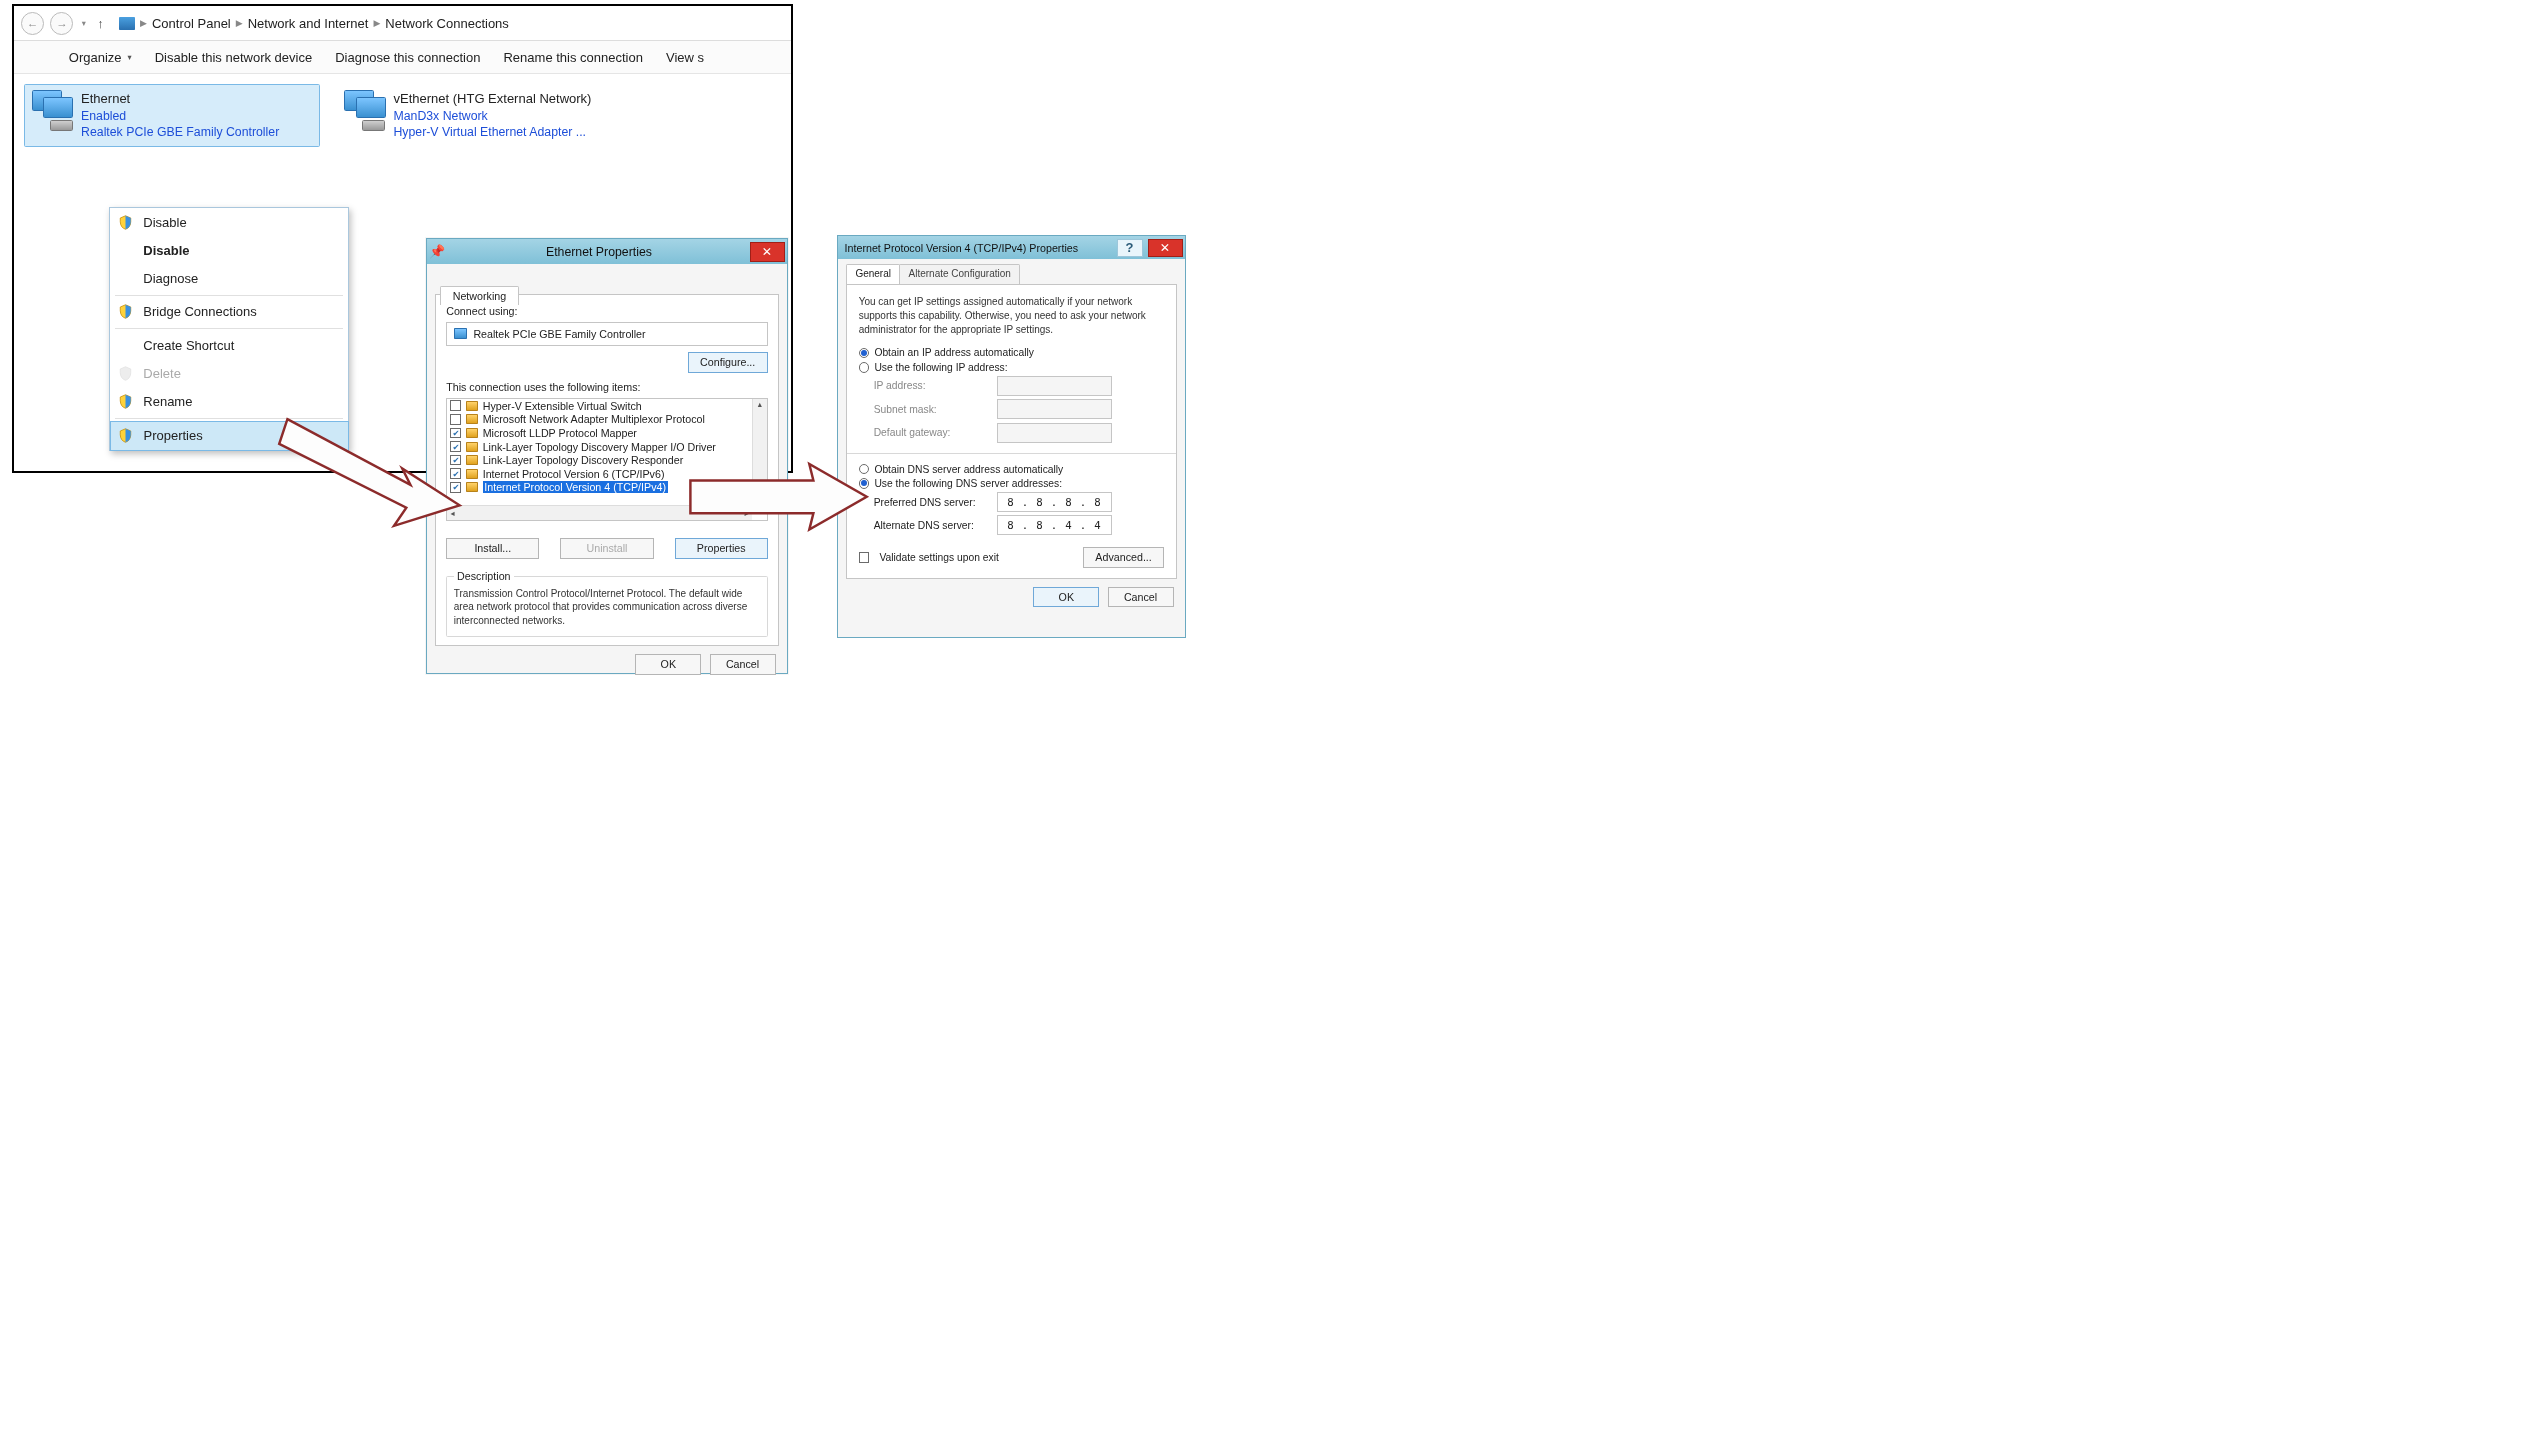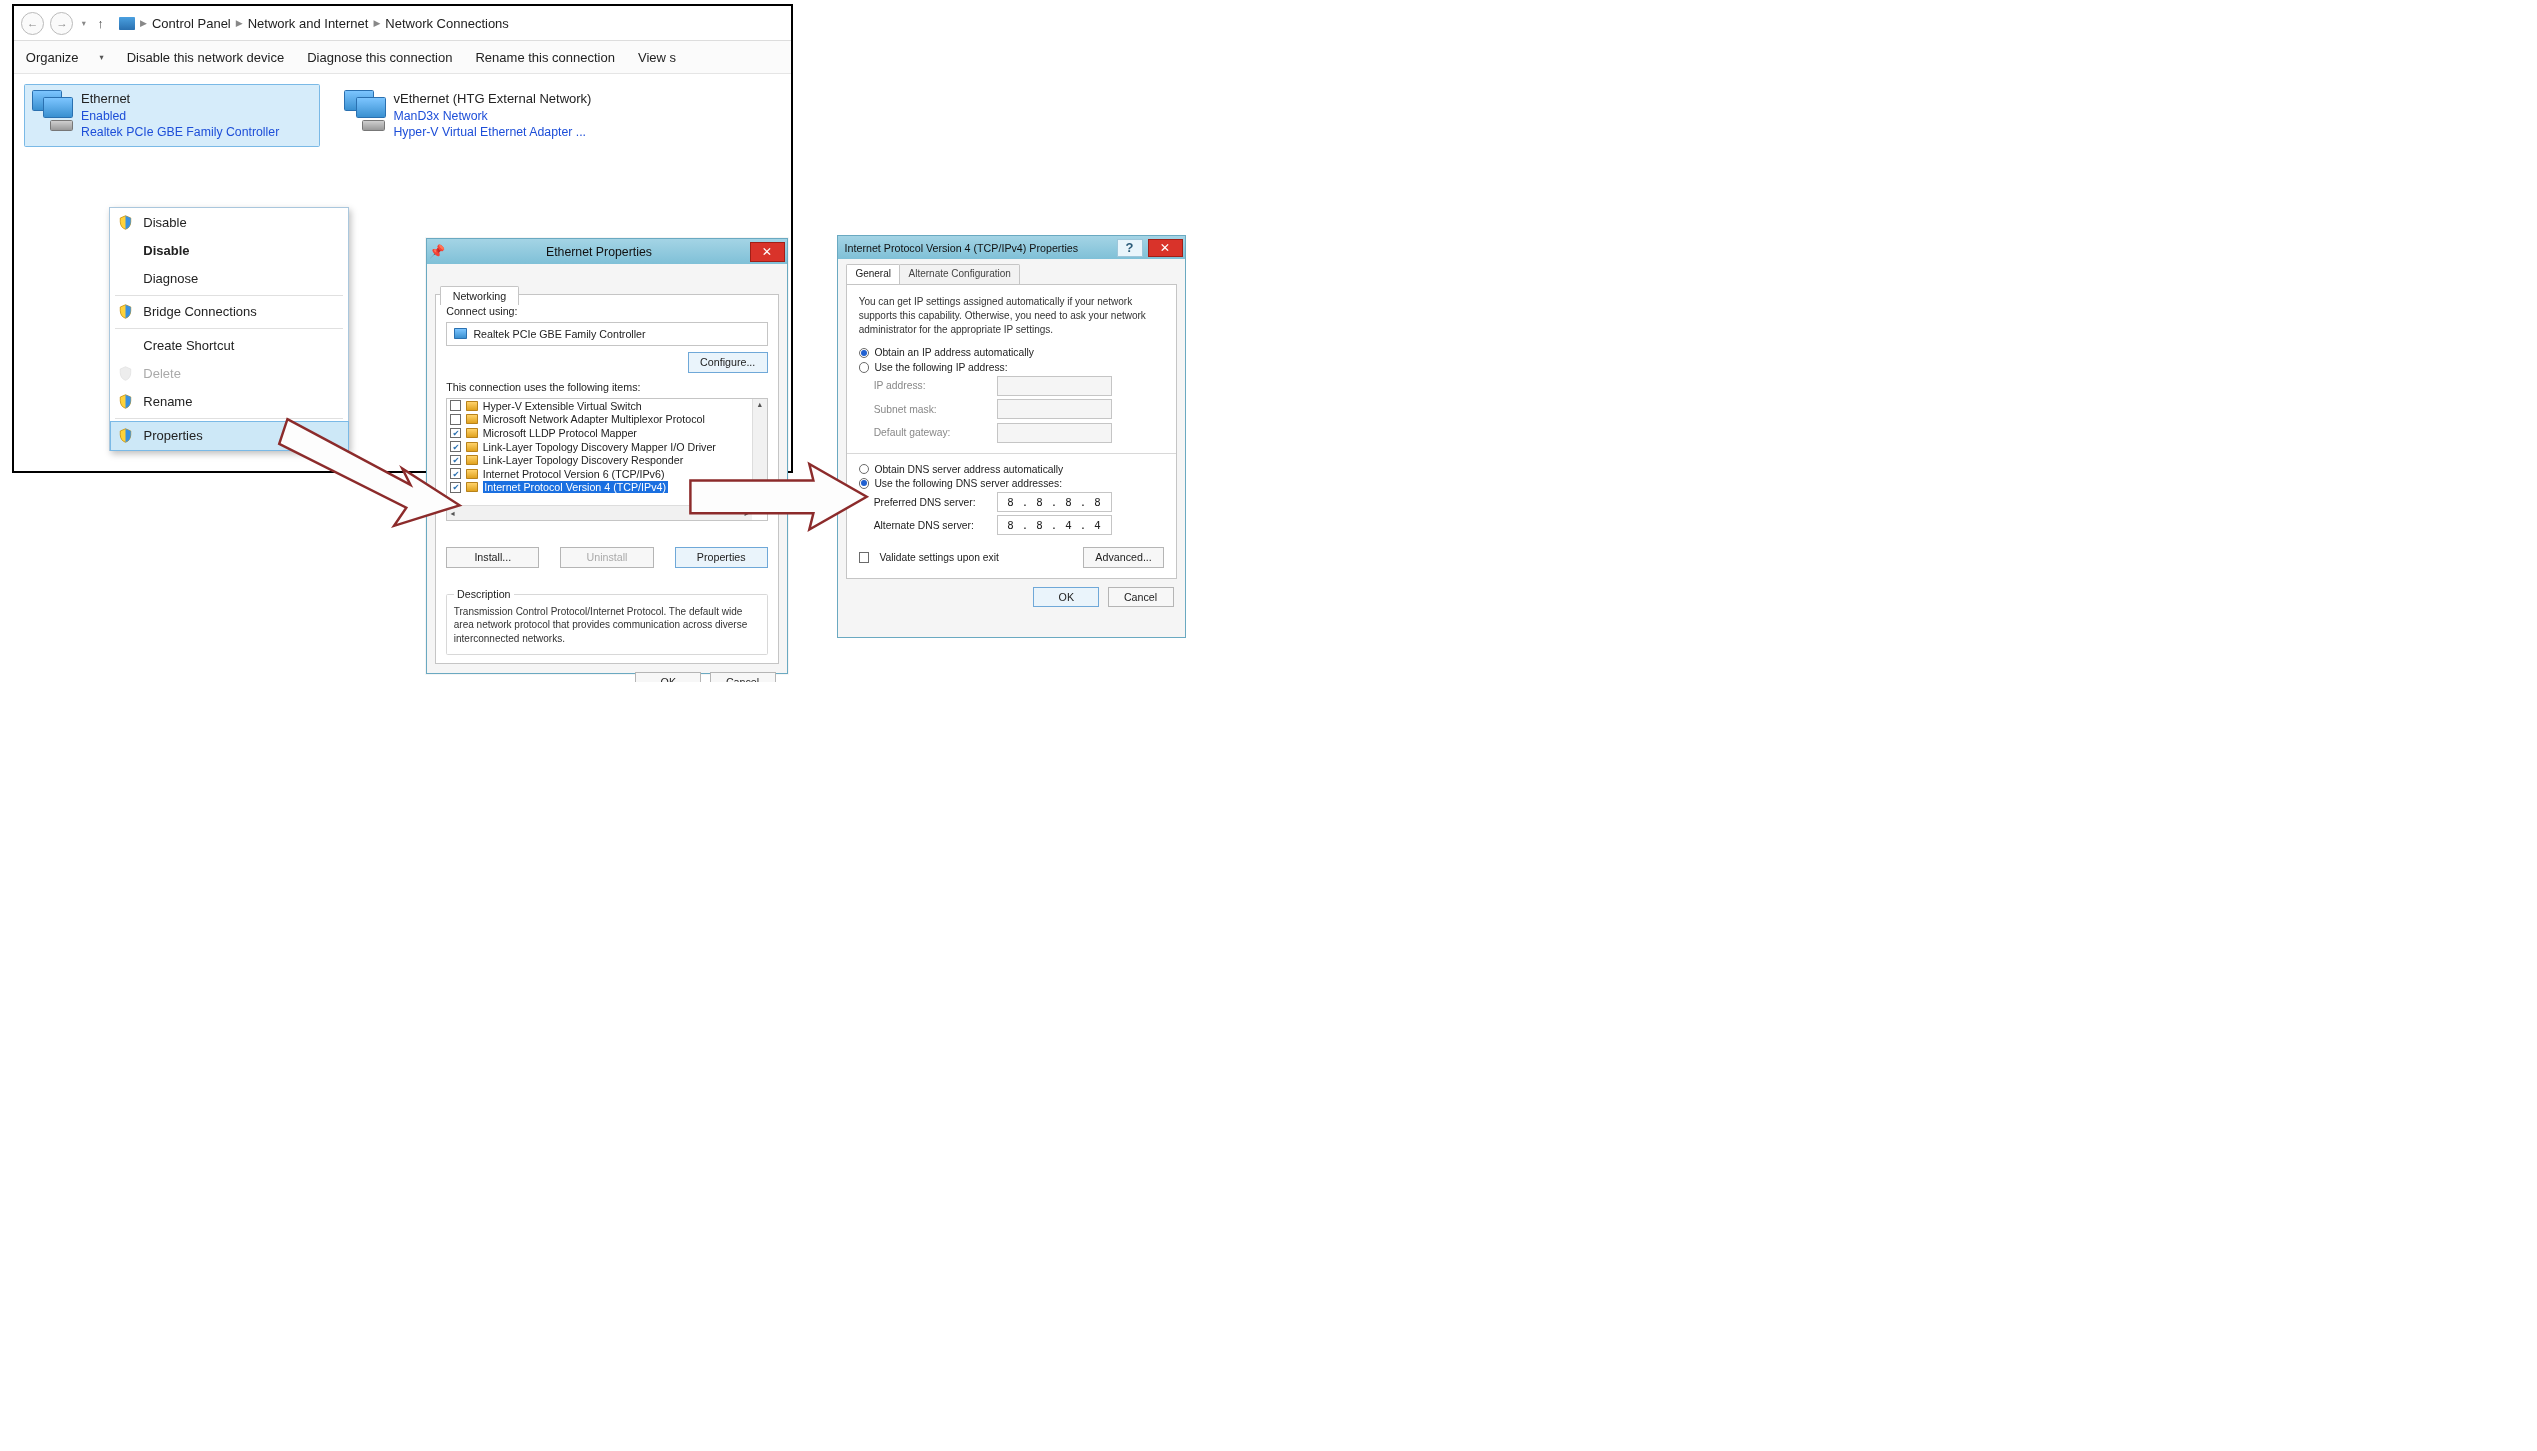--- a/index.html
+++ b/index.html
@@ -22,21 +22,21 @@
 .nav-btn { width: 23px; height: 23px; border: 0.8px solid #bbb; border-radius: 50%; display: flex; align-items: center; justify-content: center; color: #888; background: #fafafa; font-size: 11.5px; }
 .nav-dd { color: #888; font-size: 8.2px; padding: 0 1.6px; }
 .nav-up { color: #444; font-size: 13px; padding: 0 3.3px; }
 .breadcrumb { display: flex; align-items: center; gap: 5px; font-size: 13px; color: #222; margin-left: 5px; }
 .bc-sep { color: #888; font-size: 9px; }
 .bc-icon { width: 16.4px; height: 13px; background: linear-gradient(#4aa0e0,#2a70b0); border-radius: 0.8px; }
 .win1-toolbar {
   height: 33px; display: flex; align-items: center; gap: 23px; padding: 0 11.5px; font-size: 13px; color: #222;
   border-bottom: 0.8px solid #e5e5e5; background: #fbfbfb;
 }
-.org { display: flex; align-items: center; gap: 21px; }
+.org { display: flex; align-items: center; gap: 6px; margin-left: 43px; }
 .org .dd { color: #555; font-size: 8.2px; }
 .win1-body { position: relative; padding: 10px; display: flex; gap: 16.4px; }
 .adapter {
   display: flex; gap: 8.2px; padding: 5px 6.6px; border: 0.8px solid transparent; border-radius: 1.6px; width: 296px;
 }
 .adapter.sel { background: #d6ecfa; border: 0.8px solid #7ab9e6; }
 .adapter-icon { width: 41px; height: 41px; position: relative; }
 .adapter-icon .screen { position:absolute; left:0; top:0; width:30px; height:21.4px; background:linear-gradient(#7cc5ff,#3a90d0); border:0.8px solid #2a70b0; border-radius:1.6px; }
 .adapter-icon .screen2 { position:absolute; left:11.5px; top:6.6px; width:30px; height:21.4px; background:linear-gradient(#7cc5ff,#3a90d0); border:0.8px solid #2a70b0; border-radius:1.6px; }
 .adapter-icon .cable { position:absolute; left:18px; bottom:0; width:23px; height:11.5px; background:linear-gradient(#cfcfcf,#999); border:0.8px solid #777; border-radius:1.6px; }
@@ -79,21 +79,21 @@
 .btn.primary { background:#eaf4fb; border:0.8px solid #6fa8d8; }
 .btn.disabled { color:#aaa; }
 .items-box { border:0.8px solid #c5c5c5; height:123px; overflow:hidden; position:relative; }
 .items-inner { position:absolute; inset:0 15px 15px 0; overflow:hidden; }
 .item-row { display:flex; align-items:center; gap:5px; padding:0.8px 3.3px; font-size:10.7px; }
 .item-row.sel .txt { background:#1a6fe0; color:#fff; padding:0 1.6px; }
 .cb { width:10.7px; height:10.7px; border:0.8px solid #6b6b6b; display:inline-flex; align-items:center; justify-content:center; font-size:8.2px; color:#2a70b0; background:#fff; }
 .proto-icon { width:11.5px; height:10px; background:linear-gradient(#ffd36b,#e0a21f); border:0.8px solid #b8821a; border-radius:0.8px; }
 .vscroll { position:absolute; right:0; top:0; bottom:15px; width:15px; background:#f1f1f1; border-left:0.8px solid #ddd; display:flex; flex-direction:column; justify-content:space-between; align-items:center; font-size:8.2px; color:#555; }
 .hscroll { position:absolute; left:0; right:15px; bottom:0; height:15px; background:#f1f1f1; border-top:0.8px solid #ddd; display:flex; justify-content:space-between; align-items:center; font-size:8.2px; color:#555; padding:0 3.3px; }
-.btnrow { display:flex; gap:21px; margin:26px 0; }
+.btnrow { display:flex; gap:21px; margin:17px 0; }
 .btnrow .btn { flex:1; }
 .desc-group { border:0.8px solid #d8d8d8; border-radius:1.6px; padding:5px 6.6px 8.2px; }
 .desc-group .legend { position:relative; top:-11.5px; background:#fff; padding:0 3.3px; font-size:10.7px; display:inline-block; }
 .desc-text { font-size:10px; color:#333; margin-top:-6.6px; line-height:1.35; }
 .okrow { display:flex; justify-content:flex-end; gap:8.2px; padding:8.2px 3.3px 0; }
 
 
 .win3 {
   position: absolute; left: 837px; top: 235px; width: 349px; height: 403px;
   border: 0.8px solid #6aa9c1; background: #f5f5f5;

